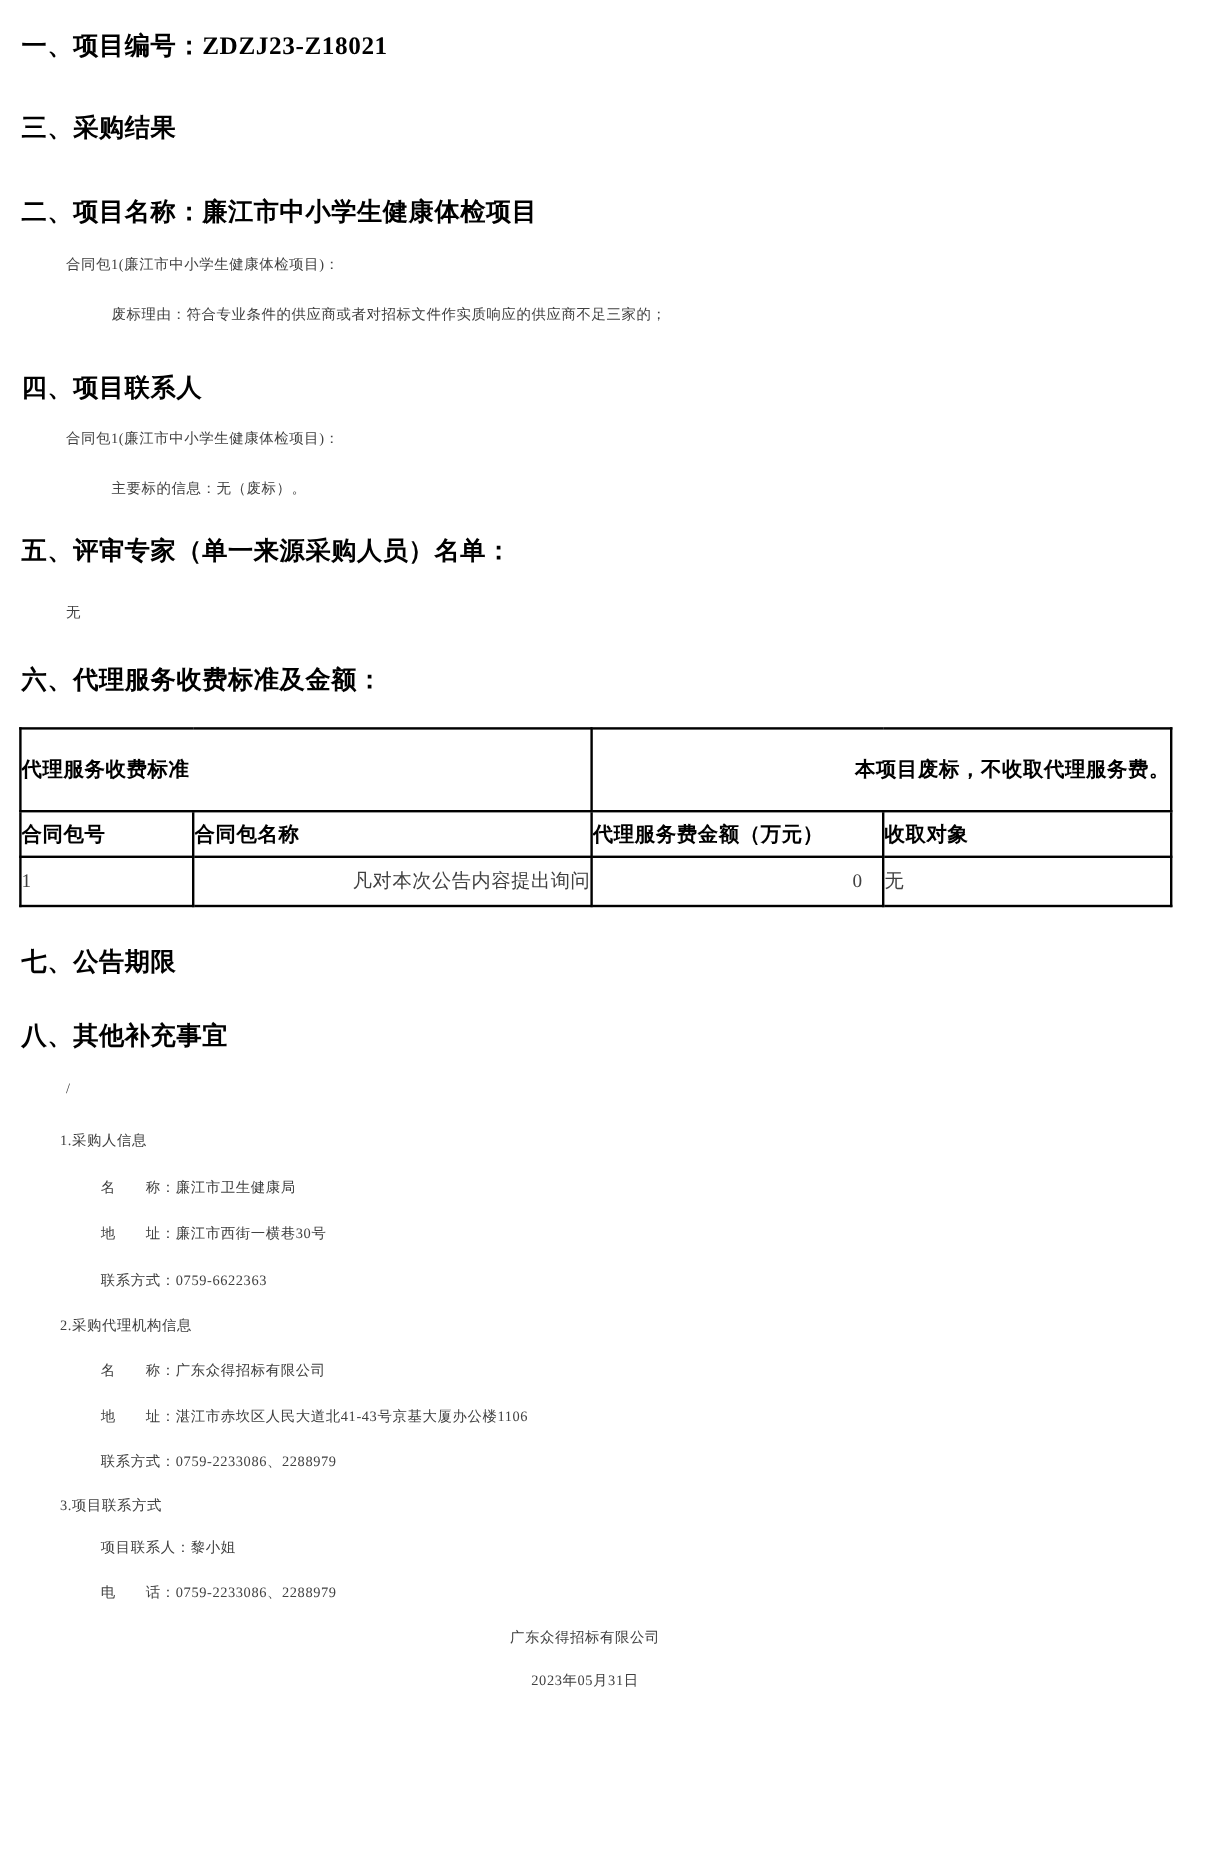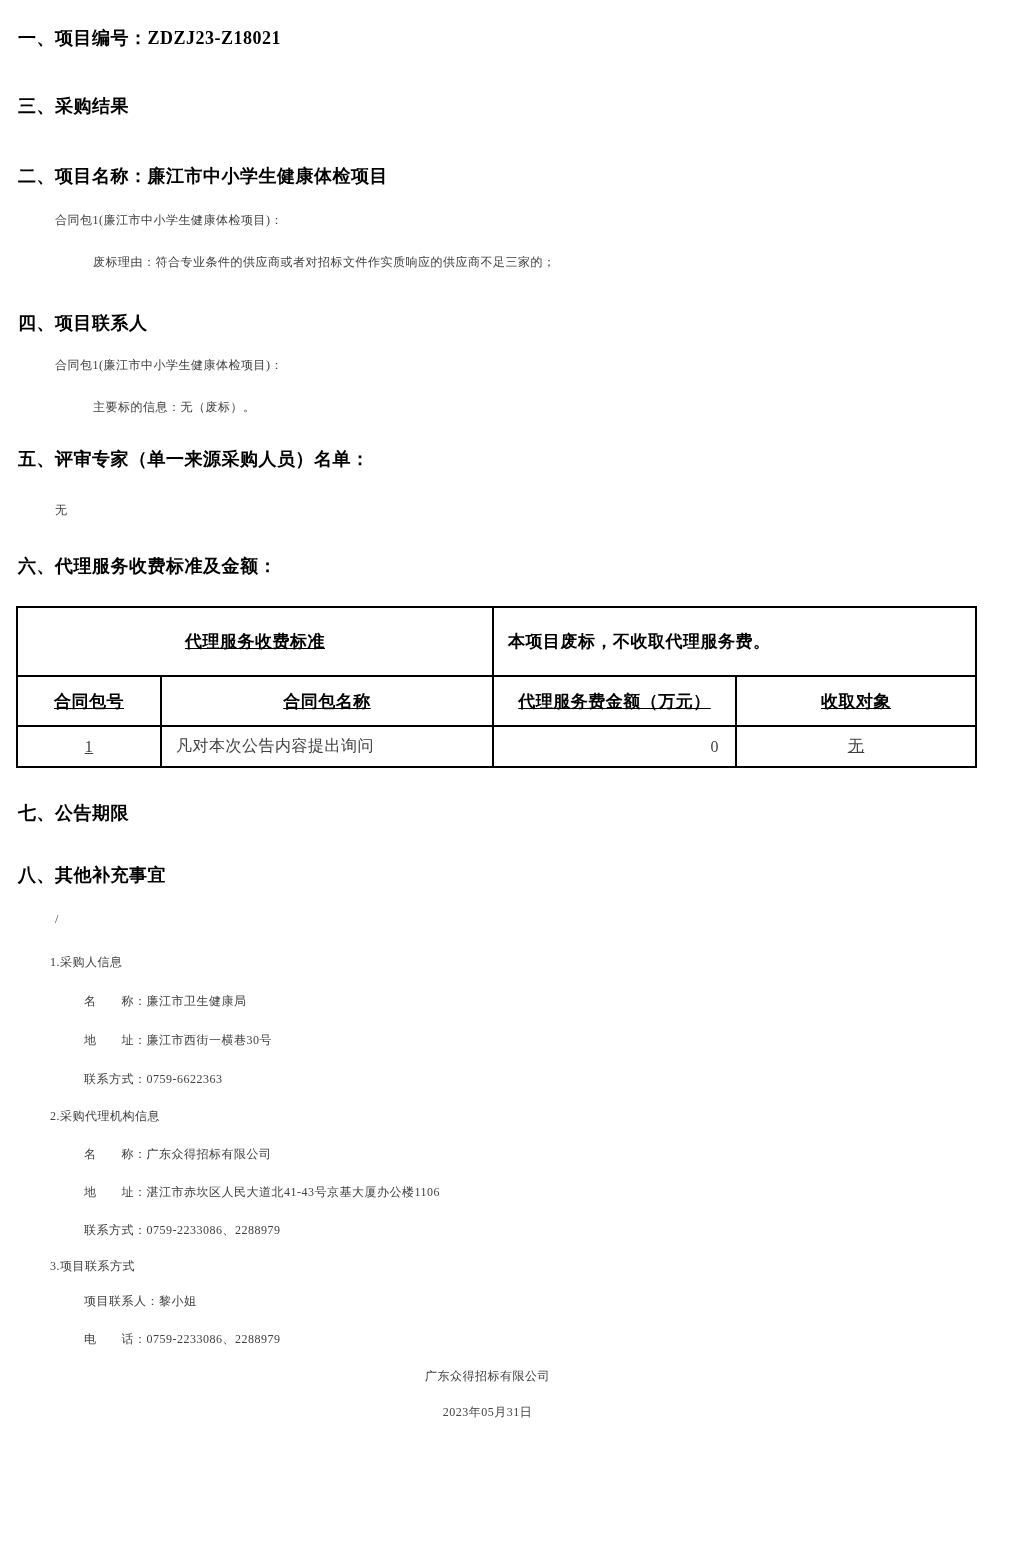--- a/index.html
+++ b/index.html
@@ -8,21 +8,21 @@
     width: 1010px;
     font-family: "Liberation Serif", "DejaVu Serif", serif;
   }
   .page {
     width: 1010px;
     min-height: 1551px;
     background: #ffffff;
     padding: 27px 35px 24px 0;
   }
   .h {
-    font-size: 18px;
+    font-size: 21px;
     line-height: 23px;
     font-weight: bold;
     color: #000000;
     margin-left: 18px;
     letter-spacing: 0.5px;
   }
   .b {
     font-size: 12px;
     line-height: 21px;
     color: #404040;
@@ -47,24 +47,24 @@
     vertical-align: middle;
     overflow: hidden;
     letter-spacing: 0.5px;
   }
   table.fee .th {
     font-weight: bold;
     color: #000000;
     font-size: 17px;
   }
   .r1 { height: 69px; }
-  .r2 { height: 50px; }
+  .r2 { height: 38px; }
   .r3 { height: 41px; }
-  .center { text-align: center; text-decoration: underline; }
-  .lp { padding-left: 14px; text-align: left; }
+  .center { text-align: left; }
+  .lp { padding-left: 14px; text-align: right; }
   .rp { padding-right: 16px; text-align: right; }
 </style>
 </head>
 <body>
 
 <div class="page">
 
   <div class="h">一、项目编号：ZDZJ23-Z18021</div>
 
   <div class="h" style="margin-top:45px">三、采购结果</div>

